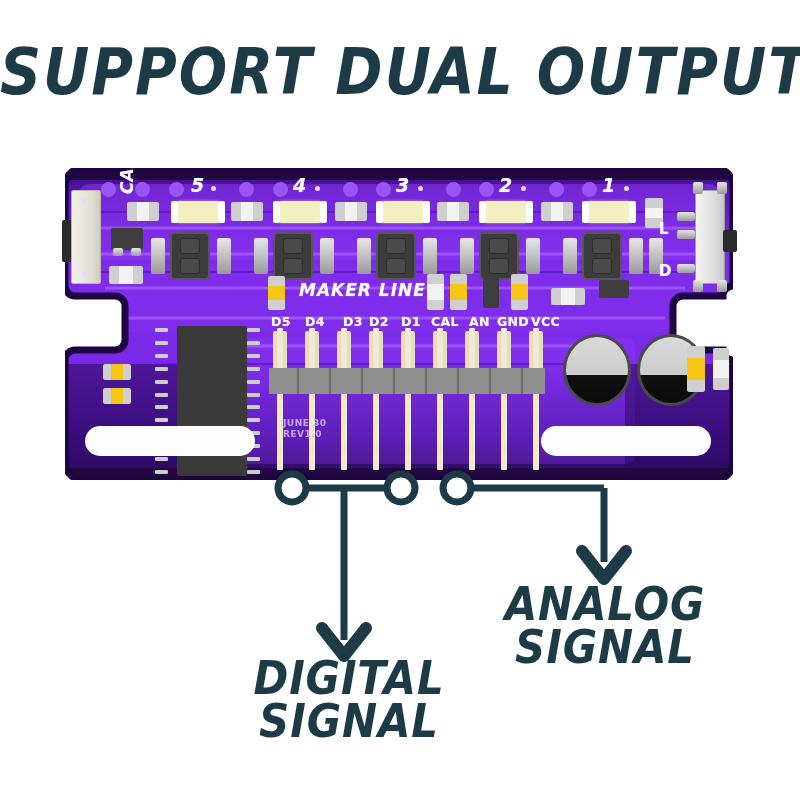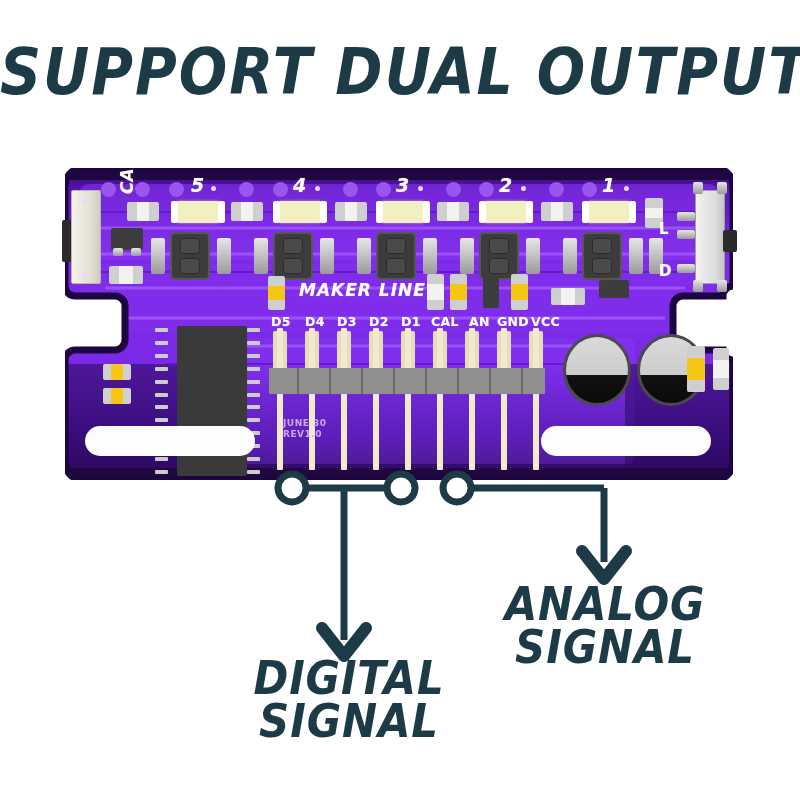--- a/index.html
+++ b/index.html
@@ -484,21 +484,21 @@
     </div>
     <div class="res yel lay" style="left:38px;top:196px;width:28px;height:16px;">
         <span class="body"></span>
       </div>
     <div class="res yel lay" style="left:38px;top:220px;width:28px;height:16px;">
         <span class="body"></span>
       </div>
 
     <div class="silk pin" style="left:206px;top:146px;">D5</div>
     <div class="silk pin" style="left:240px;top:146px;">D4</div>
-    <div class="silk pin" style="left:272px;top:146px;">D3</div>
+    <div class="silk pin" style="left:278px;top:146px;">D3</div>
     <div class="silk pin" style="left:304px;top:146px;">D2</div>
     <div class="silk pin" style="left:336px;top:146px;">D1</div>
     <div class="silk pin" style="left:366px;top:146px;">CAL</div>
     <div class="silk pin" style="left:404px;top:146px;">AN</div>
     <div class="silk pin" style="left:432px;top:146px;">GND</div>
     <div class="silk pin" style="left:466px;top:146px;">VCC</div>
 
     <div class="hdr-pad" style="left:208px;top:163px;height:50px;"></div>
     <div class="hdr-pad" style="left:240px;top:163px;height:50px;"></div>
     <div class="hdr-pad" style="left:272px;top:163px;height:50px;"></div>

